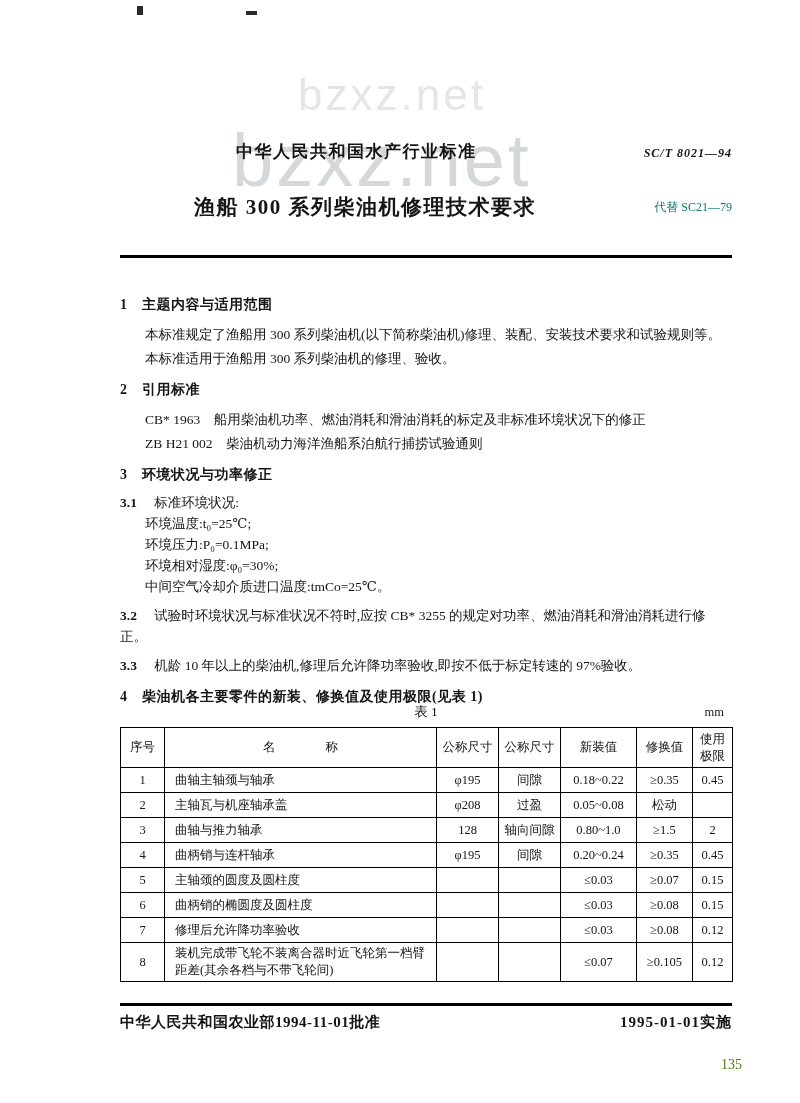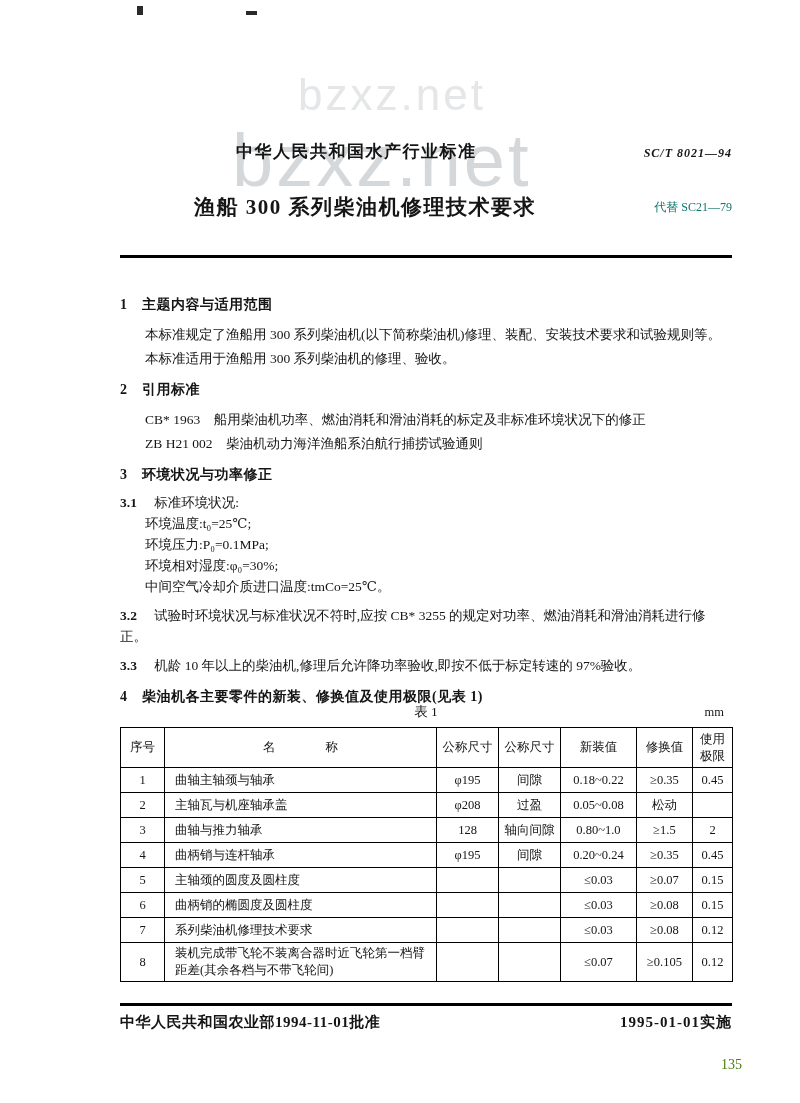--- a/index.html
+++ b/index.html
@@ -216,21 +216,21 @@
           <td>6</td>
           <td class="name">曲柄销的椭圆度及圆柱度</td>
           <td></td>
           <td></td>
           <td>≤0.03</td>
           <td>≥0.08</td>
           <td>0.15</td>
         </tr>
         <tr>
           <td>7</td>
-          <td class="name">系列柴油机修理技术要求</td>
+          <td class="name">修理后允许降功率验收</td>
           <td></td>
           <td></td>
           <td>≤0.03</td>
           <td>≥0.08</td>
           <td>0.12</td>
         </tr>
         <tr>
           <td>8</td>
           <td class="name">装机完成带飞轮不装离合器时近飞轮第一档臂距差(其余各档与不带飞轮间)</td>
           <td></td>

